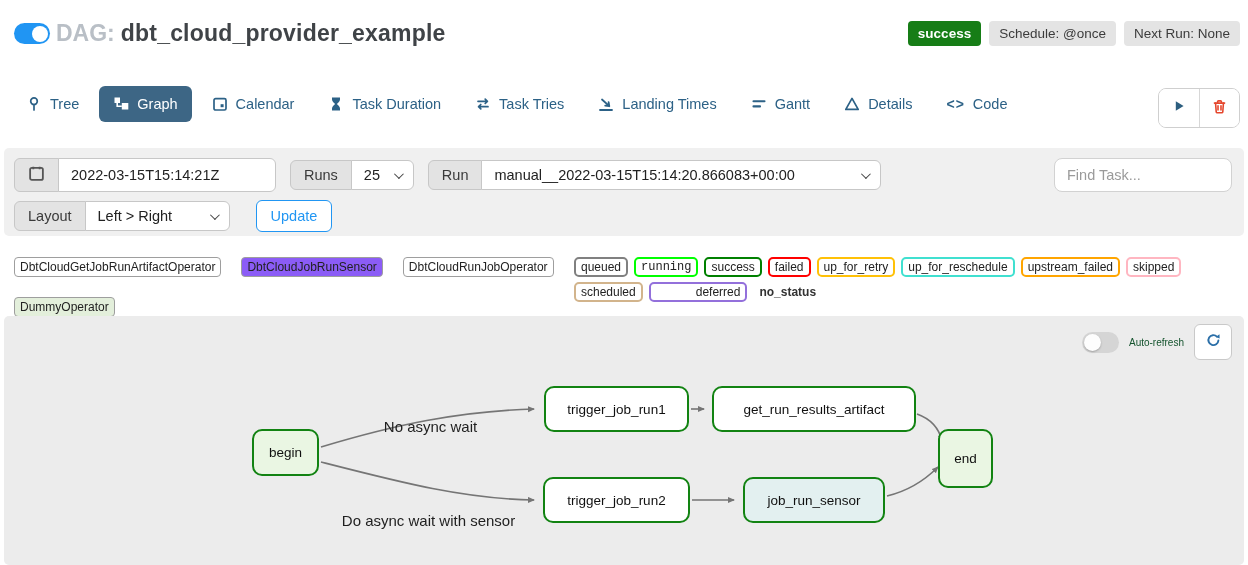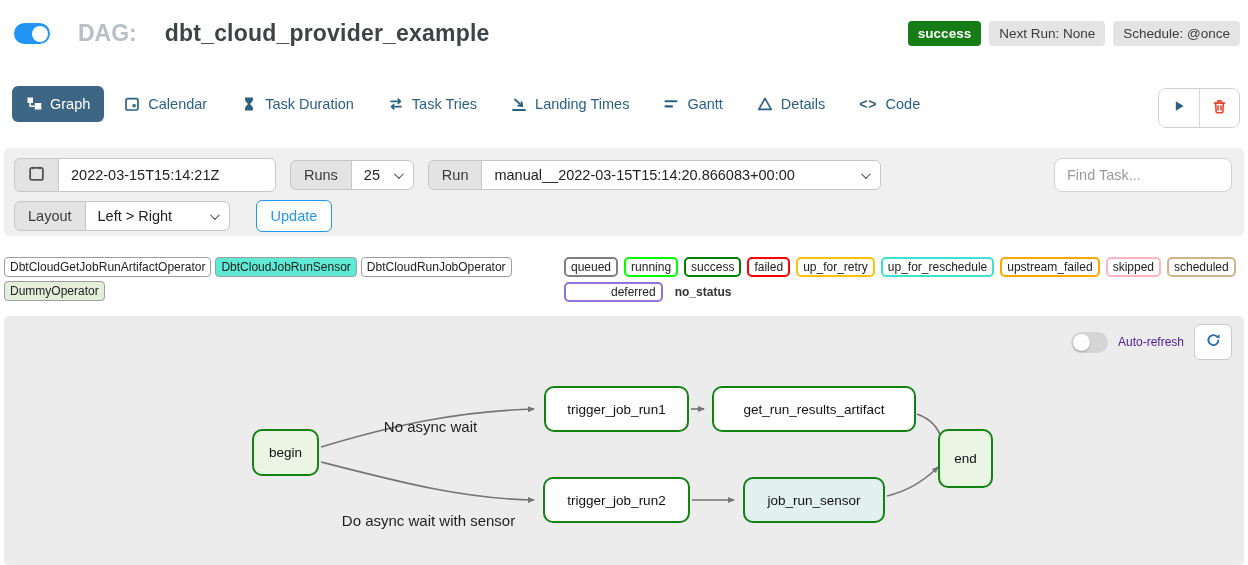--- a/index.html
+++ b/index.html
@@ -1,21 +1,21 @@
 <!DOCTYPE html>
 <html><head>
 <meta charset="utf-8">
 <style>
   * { box-sizing: border-box; margin: 0; padding: 0; }
   html,body { background:#fff; }
   body { font-family:"Liberation Sans","DejaVu Sans",sans-serif; color:#3b3f42; }
   .app { position:relative; width:1248px; height:565px; background:#fff; overflow:hidden; }
 
   
-  .dag-header { position:absolute; top:20px; left:14px; display:flex; align-items:center; gap:28px; }
+  .dag-header { position:absolute; top:20px; left:14px; display:flex; align-items:center; gap:6px; }
   .toggle { position:relative; width:36px; height:21px; border-radius:11px; background:#2095f3; cursor:pointer; flex:0 0 auto; }
   .toggle .knob { position:absolute; top:2.5px; right:2.5px; width:16px; height:16px; border-radius:50%; background:#fff; }
   .dag-prefix { font-size:23px; font-weight:600; color:#b9bfc6; }
   .dag-name { font-size:23px; font-weight:700; color:#3f4347; letter-spacing:.2px; }
 
   .badges { position:absolute; top:21px; right:8px; display:flex; gap:8px; align-items:center; }
   .badge { font-size:13.5px; padding:5px 10px; border-radius:4px; white-space:nowrap; }
   .badge.success { color:#fff; font-weight:700; background:#167d16; }
   .badge.gray { background:#e4e4e4; color:#3c3c3c; }
 
@@ -46,33 +46,33 @@
   .sel { justify-content:space-between; gap:12px; cursor:pointer; }
   .chev { width:7px; height:7px; border-right:1.8px solid #454545; border-bottom:1.8px solid #454545;
           transform:rotate(45deg) translateY(-2px); flex:0 0 auto; }
   .find-task { margin-left:auto; width:178px; background:#fff; border:1px solid #d2d2d2; border-radius:8px; padding:7px 12px; }
   .find-task input::placeholder { color:#9a9a9a; }
   .update-btn { margin-left:6px; background:#fff; border:1px solid #2196f3; color:#2196f3; font-size:14.5px;
                 padding:7px 14px; border-radius:6px; cursor:pointer; font-family:inherit; }
 
   
   .legend { position:absolute; top:257px; left:4px; right:4px; display:flex; align-items:flex-start; }
-  .op-chips { width:560px; display:flex; flex-wrap:wrap; gap:4px; align-content:flex-start; }
+  .op-chips { width:560px; display:flex; flex-wrap:wrap; gap:20px; align-content:flex-start;margin-left:10px; }
   .st-chips { flex:1; display:flex; flex-wrap:wrap; gap:5px 6px; align-content:flex-start; align-items:center; }
   .chip { font-size:12px; color:#222; border:1px solid #9e9e9e; border-radius:4px; padding:2px 5px; white-space:nowrap; background:#fff; }
   .stchip { font-size:12px; color:#222; border:2px solid #0ea5e9; border-radius:5px; padding:1px 5px; white-space:nowrap; background:#fff; }
   .nostatus { font-size:12px; color:#333; padding:1px 6px; font-weight:600; }
 
   
   .graph-panel { position:absolute; top:316px; left:4px; width:1240px; height:249px; background:#ececec; border-radius:5px; }
   .graph-panel svg.edges { position:absolute; inset:0; }
   .autorefresh { position:absolute; top:8px; right:12px; display:flex; align-items:center; gap:10px; }
   .ar-toggle { position:relative; width:37px; height:21px; border-radius:11px; background:#d5d5d5; cursor:pointer; }
   .ar-toggle .knob { position:absolute; top:2px; left:2px; width:17px; height:17px; border-radius:50%; background:#fdfdfd; box-shadow:0 1px 2px rgba(0,0,0,.25); }
-  .ar-label { font-size:12px; color:#4c1d95; }
+  .ar-label { font-size:10px; color:#14532d; }
   .refresh-btn { width:38px; height:36px; background:#fff; border:1px solid #c9c9c9; border-radius:6px;
                  display:flex; align-items:center; justify-content:center; cursor:pointer; }
   .node { position:absolute; display:flex; align-items:center; justify-content:center;
           border:2.5px solid #128312; border-radius:10px; background:#fff; font-size:13.5px; color:#101010;
           cursor:pointer; white-space:nowrap; }
   .edge-label { position:absolute; font-size:15px; color:#1f1f1f; text-align:center; }
 </style>
 </head>
 <body>
 
@@ -81,25 +81,34 @@
   <div class="dag-header">
     <div class="toggle">
         <div class="knob"></div>
       </div>
     <span class="dag-prefix">DAG:</span>
     <span class="dag-name">dbt_cloud_provider_example</span>
   </div>
 
   <div class="badges">
     <span class="badge success" style="background-color: rgb(22, 125, 22);">success</span>
+    <span class="badge gray">Schedule: @once</span>
     <span class="badge gray">Next Run: None</span>
-    <span class="badge gray">Schedule: @once</span>
   </div>
 
   <div class="tabs">
+    <div class="tab">
+      <span>
+          <svg width="16" height="16" viewBox="0 0 16 16" fill="none" stroke="currentColor" stroke-width="1.7">
+            <circle cx="8" cy="5.2" r="3.3"></circle>
+            <path d="M8 8.5 V14" stroke-linecap="round"></path>
+          </svg>
+        </span>
+      <span>Tree</span>
+    </div>
     <div class="tab active" style="background-color: rgb(61, 102, 133);">
       <span>
           <svg width="16" height="16" viewBox="0 0 16 16">
             <rect x="1.5" y="1.5" width="5.5" height="5.5" fill="currentColor"></rect>
             <rect x="8.8" y="7" width="6.5" height="6.5" fill="currentColor"></rect>
             <path d="M4.2 7 V10.2 H8.8" stroke="currentColor" stroke-width="1.6" fill="none"></path>
           </svg>
         </span>
       <span>Graph</span>
     </div>
@@ -216,27 +225,27 @@
           <span class="chev"></span>
         </span>
       </div>
       <button class="update-btn" style="color: rgb(33, 150, 243); border-color: rgb(33, 150, 243);">Update</button>
     </div>
   </div>
 
   <div class="legend">
     <div class="op-chips">
       <span class="chip" style="background-color: rgb(255, 255, 255); border-color: rgb(158, 158, 158);">DbtCloudGetJobRunArtifactOperator</span>
-      <span class="chip" style="background-color: #5eead4; border-color: rgb(158, 158, 158);">DbtCloudJobRunSensor</span>
+      <span class="chip" style="background-color: #8b5cf6; border-color: rgb(158, 158, 158);">DbtCloudJobRunSensor</span>
       <span class="chip" style="background-color: rgb(255, 255, 255); border-color: rgb(158, 158, 158);">DbtCloudRunJobOperator</span>
       <span class="chip" style="background-color: rgb(227, 239, 219); border-color: rgb(158, 158, 158);">DummyOperator</span>
     </div>
     <div class="st-chips">
       <span class="stchip" style="border-color: rgb(128, 128, 128);">queued</span>
-      <span class="stchip" style="border-color: rgb(0, 255, 0);">running</span>
+      <span class="stchip" style="border-color: rgb(0, 255, 0); font-family: Liberation Mono, monospace;">running</span>
       <span class="stchip" style="border-color: rgb(0, 128, 0);">success</span>
       <span class="stchip" style="border-color: rgb(255, 0, 0);">failed</span>
       <span class="stchip" style="border-color: rgb(255, 193, 7);">up_for_retry</span>
       <span class="stchip" style="border-color: rgb(64, 224, 208);">up_for_reschedule</span>
       <span class="stchip" style="border-color: rgb(255, 165, 0);">upstream_failed</span>
       <span class="stchip" style="border-color: rgb(255, 182, 193);">skipped</span>
       <span class="stchip" style="border-color: rgb(210, 180, 140);">scheduled</span>
       <span class="stchip" style="border-color: rgb(147, 112, 219); padding-left: 45px;">deferred</span>
       <span class="nostatus">no_status</span>
     </div>

